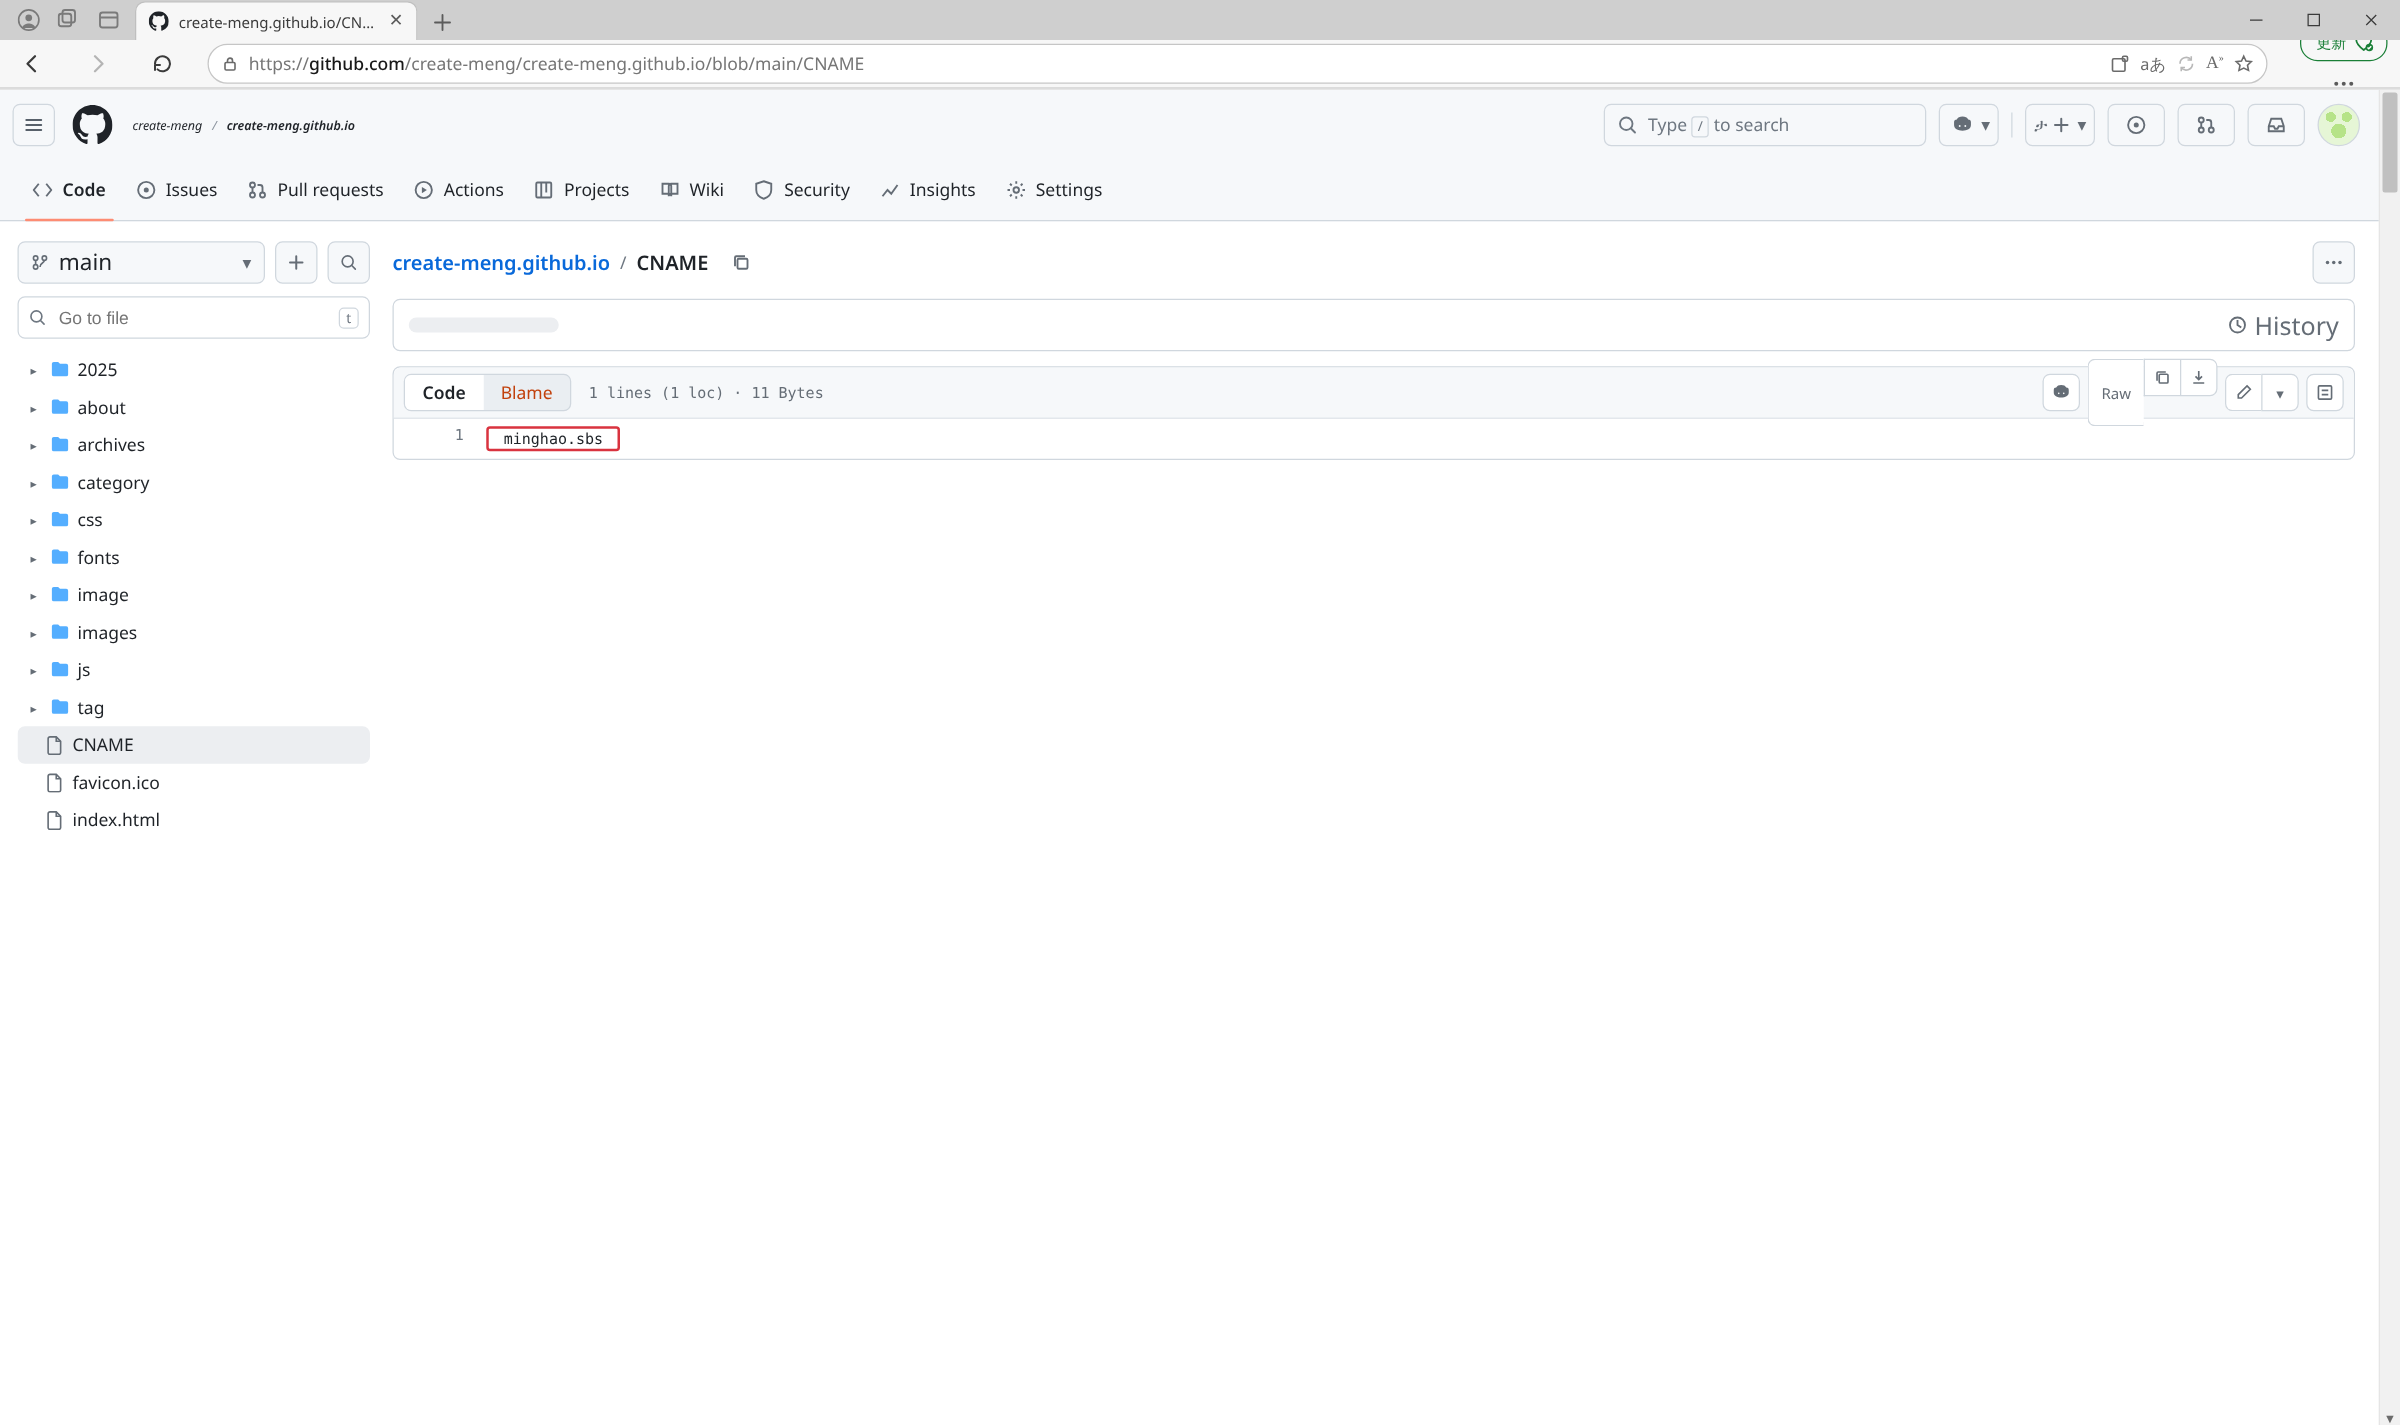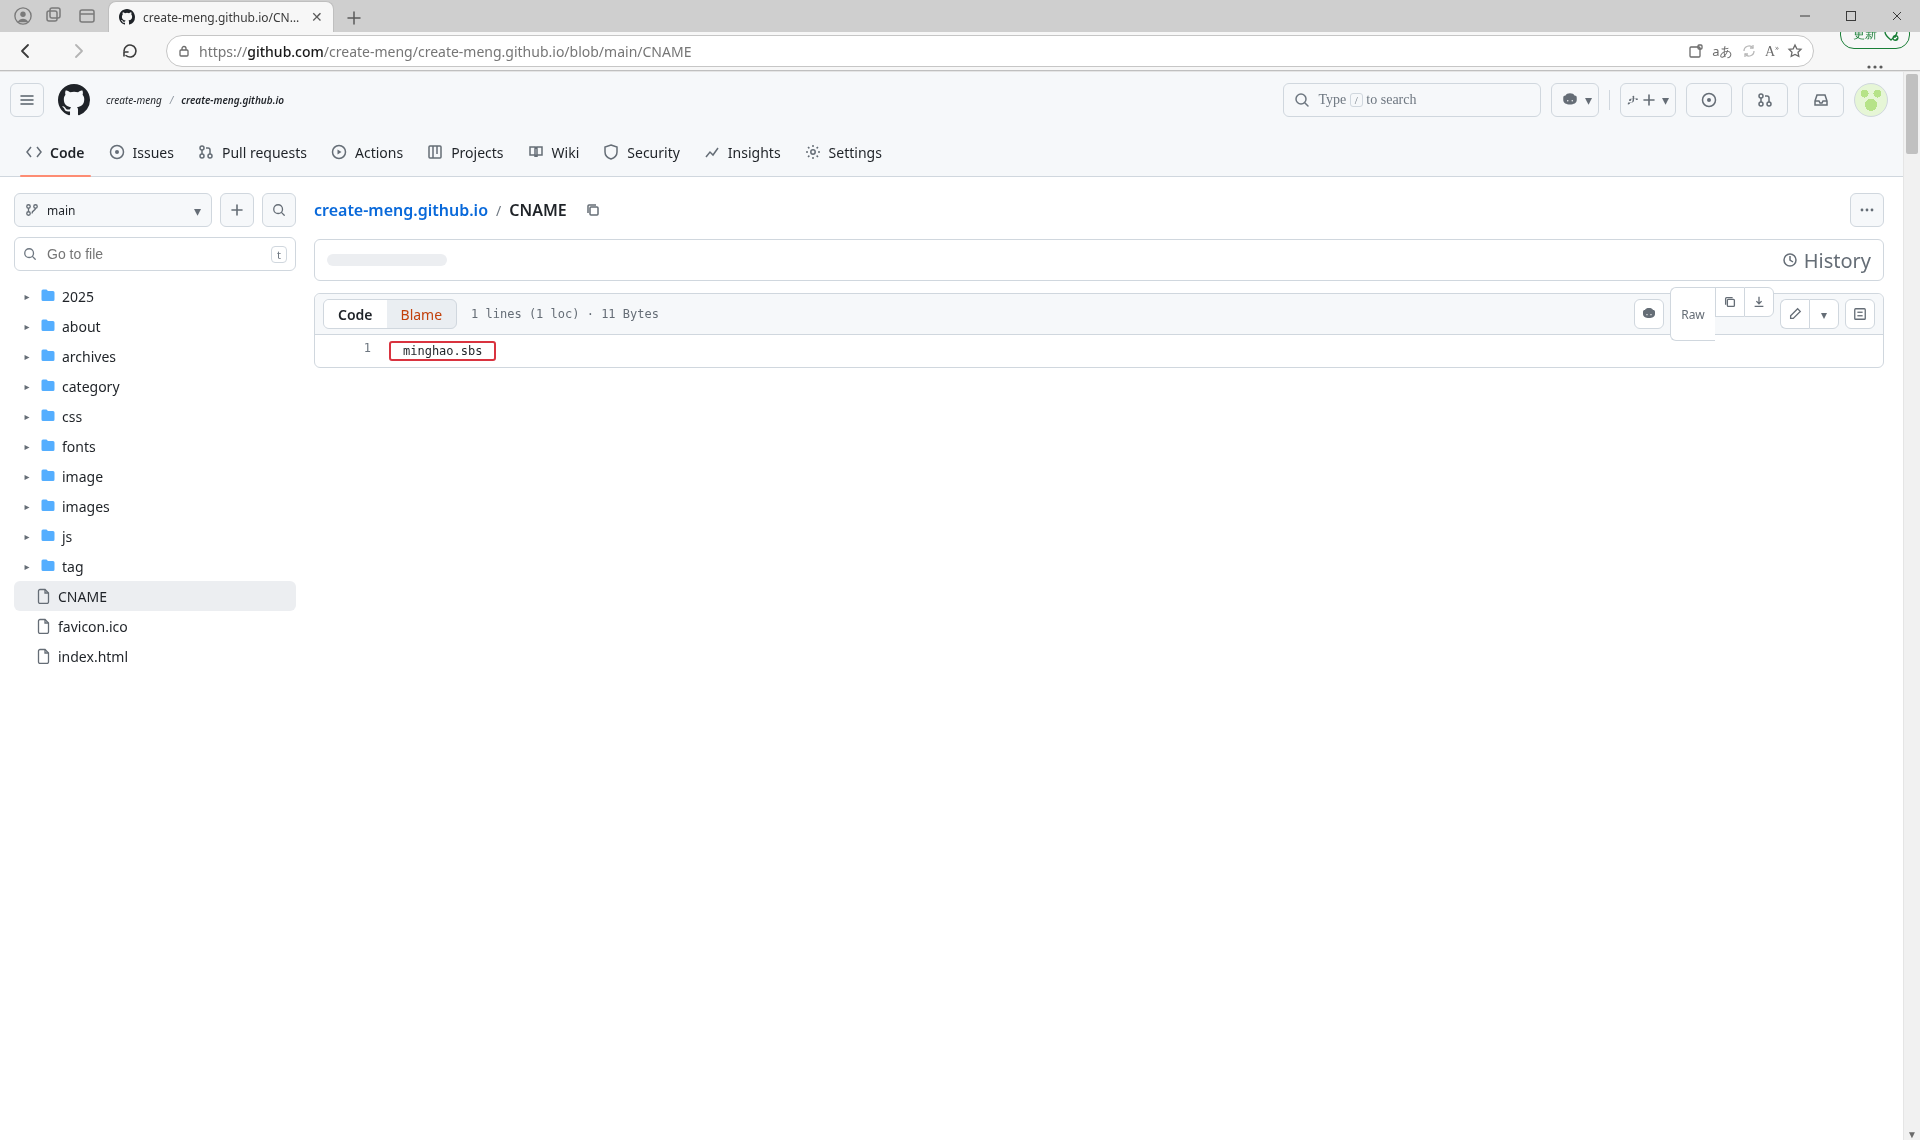--- a/index.html
+++ b/index.html
@@ -118,21 +118,21 @@
   }
   .gh-hamburger {
     width:32px;height:32px;border:1px solid var(--gh-border);border-radius:6px;
     display:flex;align-items:center;justify-content:center;color:#57606a;margin-right:14px;
   }
   .gh-logo { width:32px;height:32px;color:#1f2328;margin-right:16px; }
   .gh-repo-path { display:flex;align-items:center;gap:8px;font-size:10px;font-style:italic; }
   .gh-repo-path a { color:var(--gh-fg); }
   .gh-repo-path .sep { color:#8c959f; }
   .gh-repo-path .repo-name { font-weight:600; }
-  .gh-header-right { margin-left:auto;display:flex;align-items:center;gap:10px;font-family:Liberation Serif, serif; }
+  .gh-header-right { margin-left:auto;display:flex;align-items:center;gap:10px; }
   .gh-search {
     width:236px;height:32px;border:1px solid var(--gh-border);border-radius:6px;
     background:var(--gh-canvas-subtle);
     display:flex;align-items:center;gap:8px;padding:0 10px;color:#6e7781;font-size:14px;
   }
   .gh-search .slash-key {
     border:1px solid var(--gh-border);border-radius:3px;padding:0 4px;font-size:11px;color:#6e7781;
   }
   .gh-ibtn {
     height:32px;min-width:32px;border:1px solid var(--gh-border);border-radius:6px;
@@ -180,21 +180,21 @@
   .tree-toggle {
     width:32px;height:32px;border:1px solid var(--gh-border);border-radius:6px;
     display:flex;align-items:center;justify-content:center;color:#656d76;background:#fff;
   }
   .tree-title { font-weight:600;font-size:15px;margin-left:2px; }
   .tree-controls { display:flex;align-items:center;gap:8px; }
   .branch-select {
     flex:1;height:32px;border:1px solid var(--gh-border);border-radius:6px;background:var(--gh-canvas-subtle);
     display:flex;align-items:center;gap:8px;padding:0 10px;color:#1f2328;
   }
-  .branch-select .label { font-size:12px; }
+  .branch-select .label { font-size:18px; }
   .branch-select .caret { margin-left:auto;color:#656d76; }
   .tree-smallbtn {
     width:32px;height:32px;border:1px solid var(--gh-border);border-radius:6px;background:var(--gh-canvas-subtle);
     display:flex;align-items:center;justify-content:center;color:#656d76;
   }
   .tree-filter {
     height:32px;border:1px solid var(--gh-border);border-radius:6px;background:#fff;
     display:flex;align-items:center;gap:8px;padding:0 8px;color:#6e7781;position:relative;
   }
   .tree-filter input {

